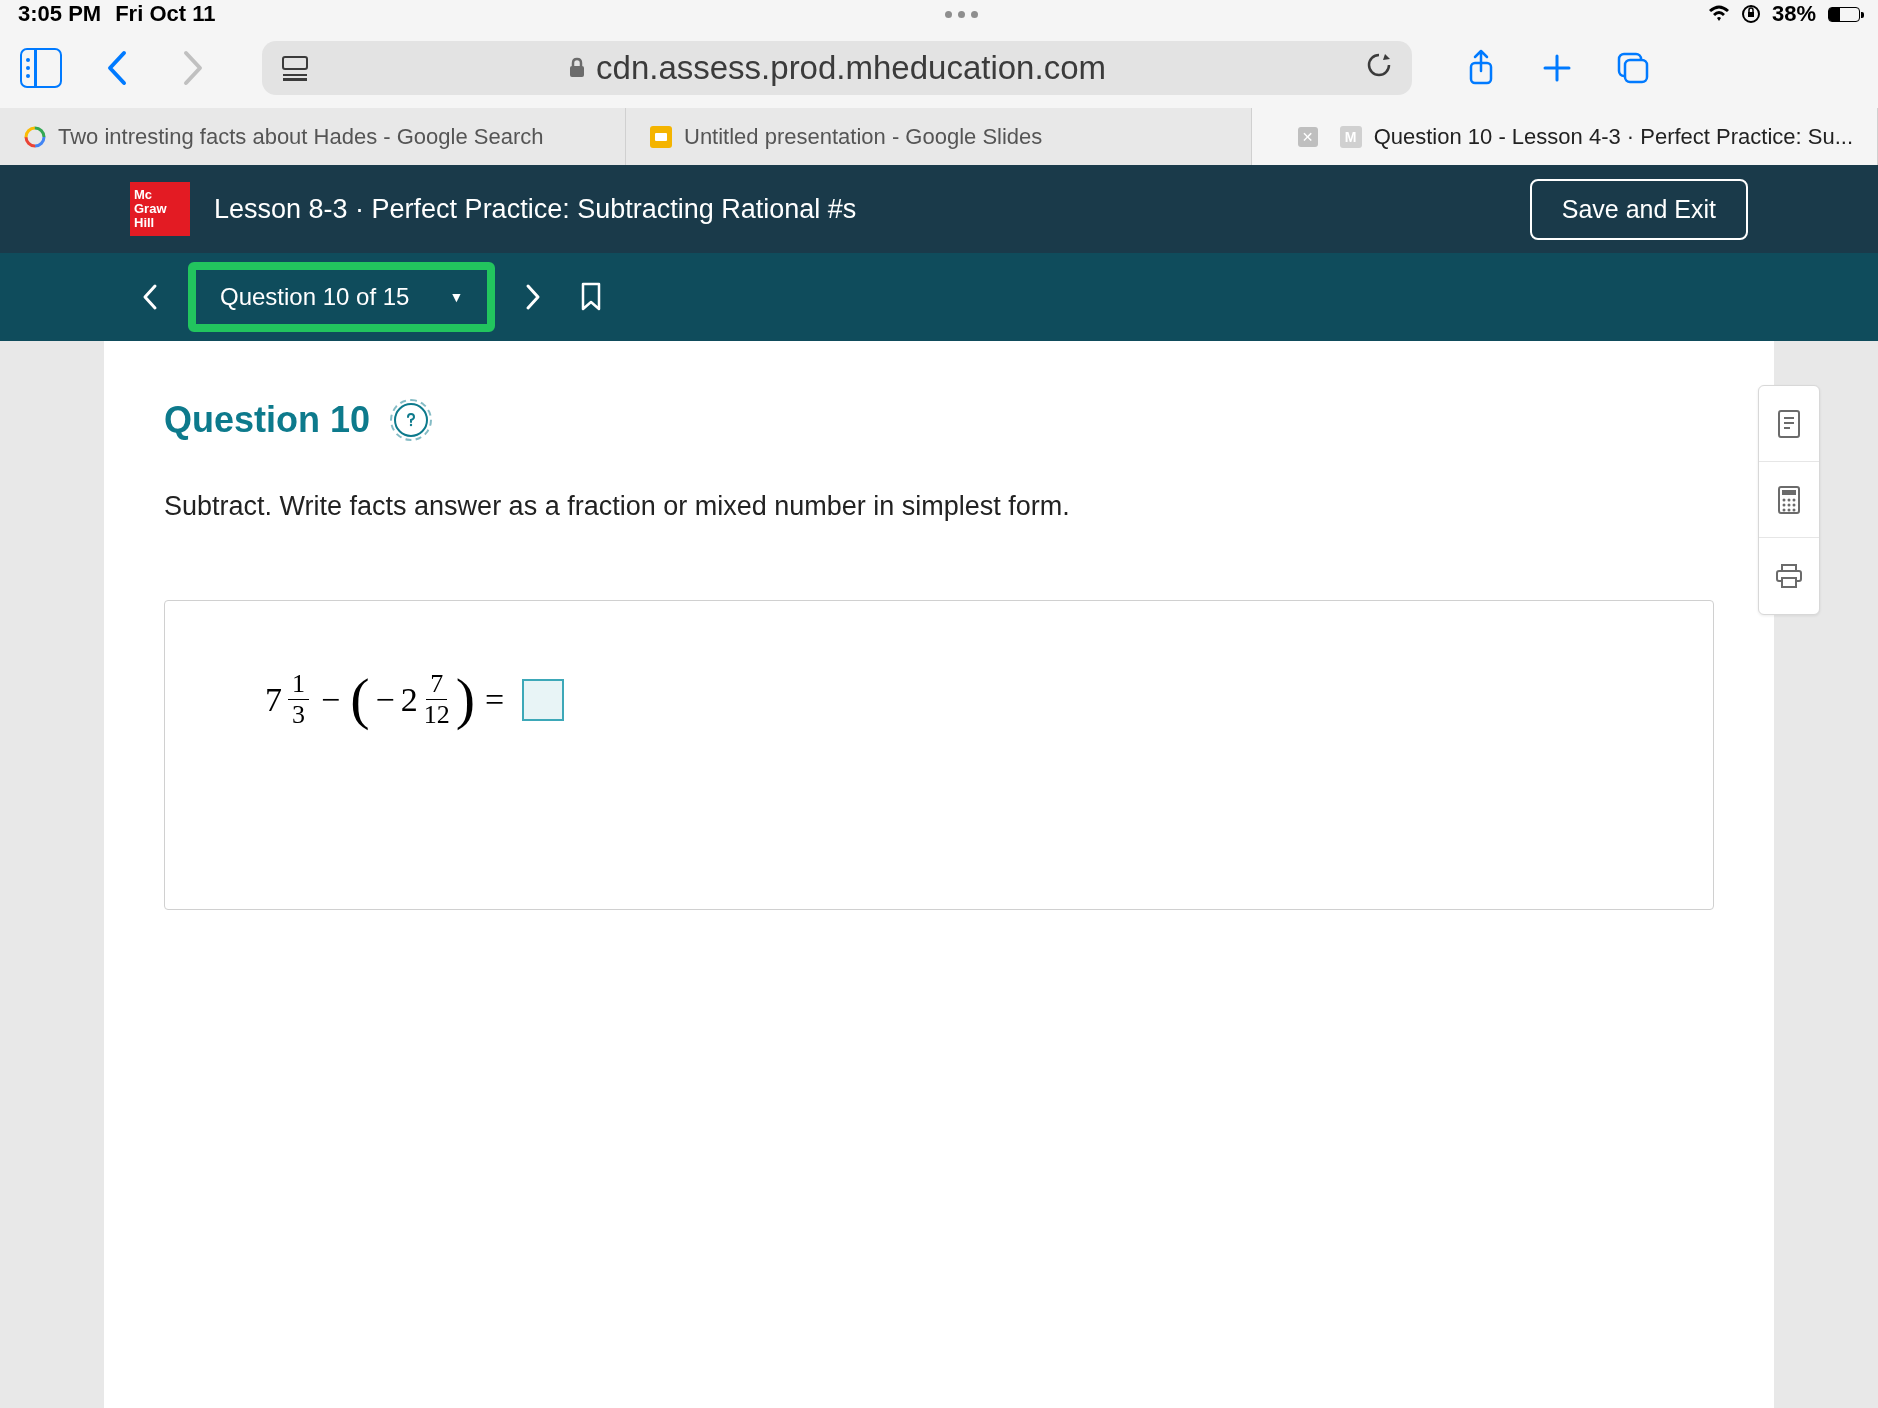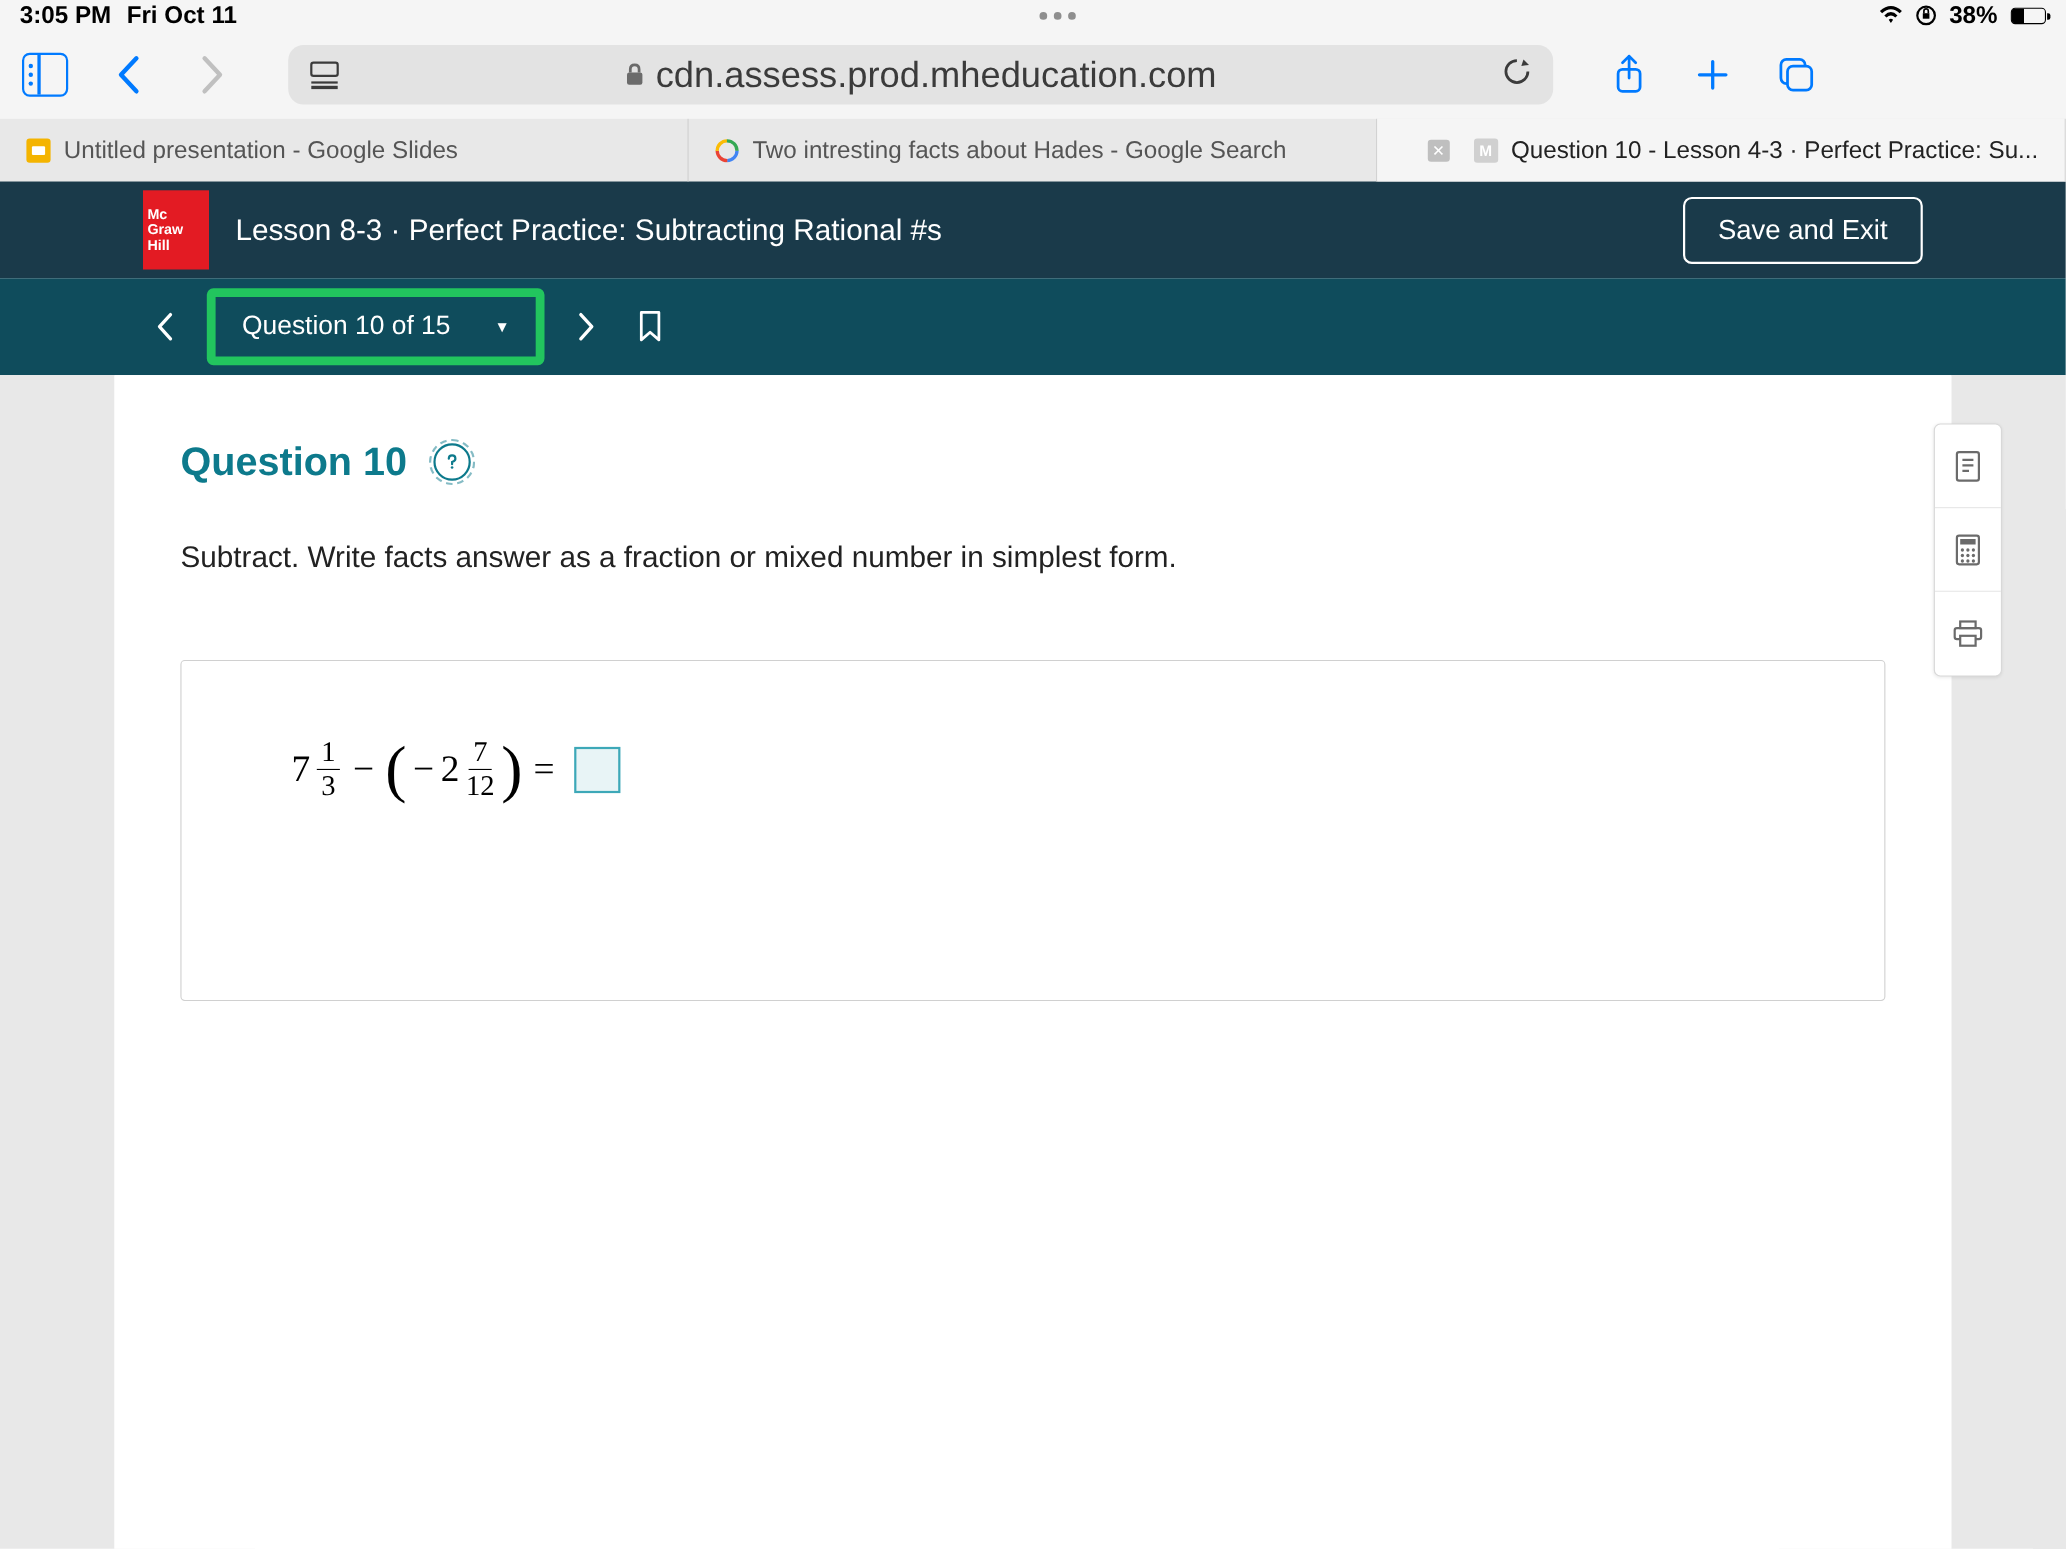--- a/index.html
+++ b/index.html
@@ -118,21 +118,21 @@
 
 .app-header {
   height: 88px;
   background: #1a3a4a;
   display: flex;
   align-items: center;
   padding: 0 130px;
   gap: 24px;
 }
 .logo {
-  width: 60px; height: 72px; background: #e31b23;
+  width: 60px; height: 54px; background: #e31b23;
   color: #fff; font-size: 13px; font-weight: 700; line-height: 1.1;
   display: flex; flex-direction: column; justify-content: center; padding-left: 4px;
 }
 .lesson-title { color: #fff; font-size: 27px; font-weight: 500; }
 .save-exit {
   margin-left: auto;
   border: 2px solid #fff;
   border-radius: 8px;
   color: #fff;
   padding: 14px 30px;
@@ -345,33 +345,33 @@
   <div class="toolbar-btn">
     <svg width="36" height="36" viewBox="0 0 36 36">
         <rect x="4" y="4" width="22" height="22" rx="5" fill="none" stroke="#007aff" stroke-width="2.5"></rect>
         <rect x="10" y="10" width="22" height="22" rx="5" fill="#f5f5f5" stroke="#007aff" stroke-width="2.5"></rect>
       </svg>
   </div>
 </div>
 
 <div class="browser-tabs">
   <div class="tab">
-    <span class="tab-favicon slides"></span>
-    <span>Untitled presentation - Google Slides</span>
-  </div>
-  <div class="tab">
     <span class="tab-favicon">
       <svg width="22" height="22" viewBox="0 0 22 22">
           <circle cx="11" cy="11" r="9" fill="none" stroke="#4285f4" stroke-width="3" stroke-dasharray="14 42"></circle>
           <circle cx="11" cy="11" r="9" fill="none" stroke="#ea4335" stroke-width="3" stroke-dasharray="14 42" transform="rotate(90 11 11)"></circle>
           <circle cx="11" cy="11" r="9" fill="none" stroke="#fbbc05" stroke-width="3" stroke-dasharray="14 42" transform="rotate(180 11 11)"></circle>
           <circle cx="11" cy="11" r="9" fill="none" stroke="#34a853" stroke-width="3" stroke-dasharray="14 42" transform="rotate(270 11 11)"></circle>
         </svg>
     </span>
     <span>Two intresting facts about Hades - Google Search</span>
+  </div>
+  <div class="tab">
+    <span class="tab-favicon slides"></span>
+    <span>Untitled presentation - Google Slides</span>
   </div>
   <div class="tab active">
     <span class="tab-close">✕</span>
     <span class="tab-favicon m">M</span>
     <span>Question 10 - Lesson 4-3 · Perfect Practice: Su...</span>
   </div>
 </div>
 
 <div class="app-header">
   <div class="logo">

